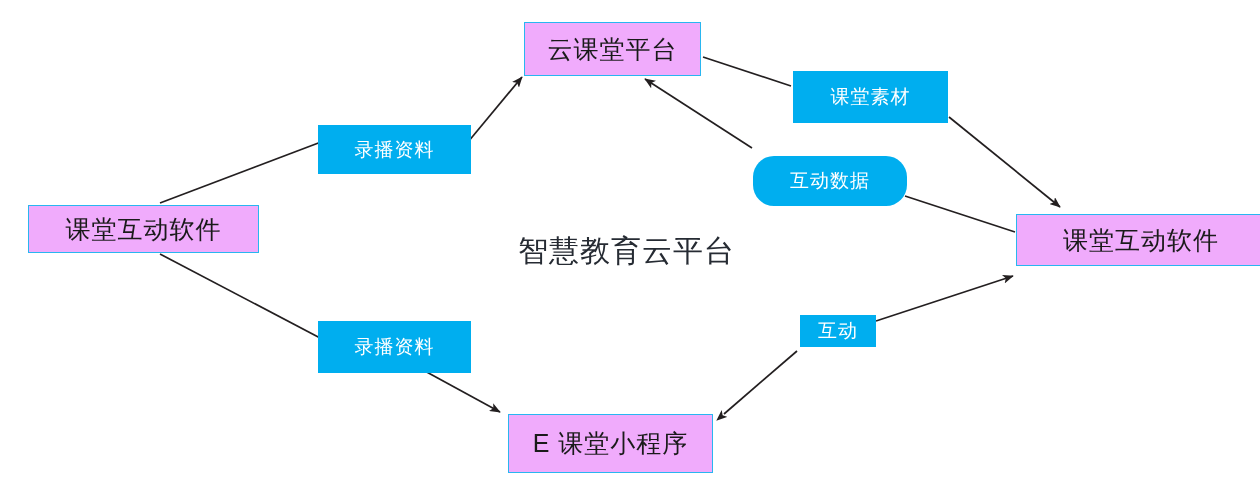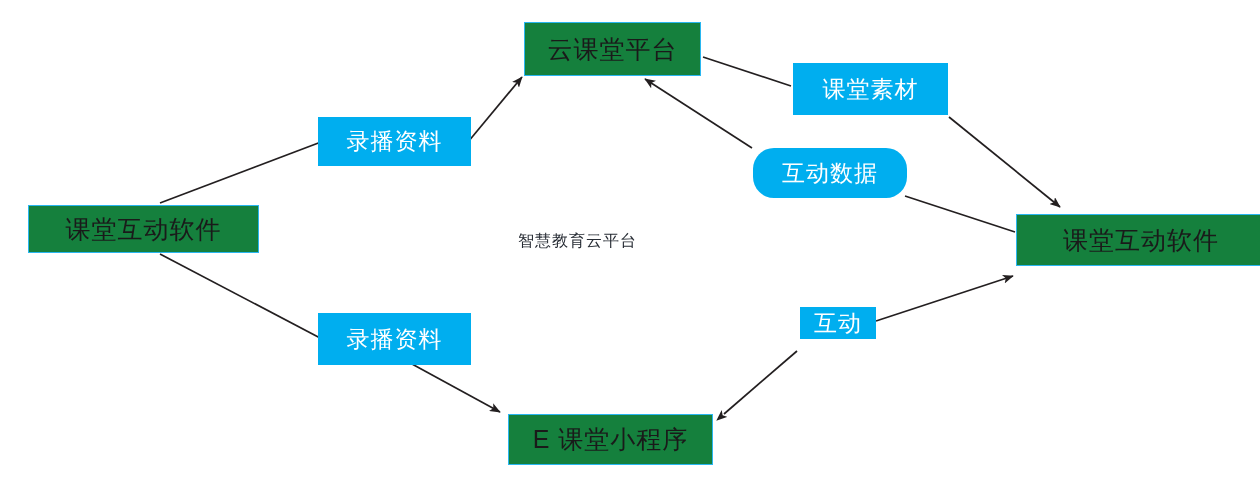--- a/index.html
+++ b/index.html
@@ -24,44 +24,45 @@
     width: 1260px;
     height: 492px;
     pointer-events: none;
   }
   .node {
     position: absolute;
     box-sizing: border-box;
     display: flex;
     align-items: center;
     justify-content: center;
-    background: #15803d;
+    background: #f0abfc;
     border: 1.5px solid #29b6f0;
     color: #1a1a1a;
     font-size: 25px;
     letter-spacing: 1px;
     white-space: nowrap;
   }
   .edge-label {
     position: absolute;
     box-sizing: border-box;
     display: flex;
     align-items: center;
     justify-content: center;
     background: #00aeef;
     color: #ffffff;
-    font-size: 23px;
+    font-size: 19px;
     letter-spacing: 1px;
     white-space: nowrap;
     border: 0;
+    margin-top: 8px;
   }
   .center-caption {
     position: absolute;
     color: #262b33;
-    font-size: 16px;
+    font-size: 30px;
     letter-spacing: 1px;
     white-space: nowrap;
   }
 </style>
 </head>
 <body>
 
 <div id="diagram-canvas">
 
   <svg id="edge-layer" viewBox="0 0 1260 492" width="1260" height="492" xmlns="http://www.w3.org/2000/svg">
@@ -105,21 +106,21 @@
   </div>
 
   <div class="node" style="left:524px; top:22px; width:177px; height:54px;">
     <span>云课堂平台</span>
   </div>
 
   <div class="node" style="left:1016px; top:214px; width:250px; height:52px;">
     <span>课堂互动软件</span>
   </div>
 
-  <div class="node" style="left:508px; top:414px; width:205px; height:51px;">
+  <div class="node" style="left:508px; top:414px; width:205px; height:59px;">
     <span>E 课堂小程序</span>
   </div>
 
   <div class="edge-label" style="left:318px; top:117px; width:153px; height:49px;">
     <span>录播资料</span>
   </div>
 
   <div class="edge-label" style="left:318px; top:313px; width:153px; height:52px;">
     <span>录播资料</span>
   </div>

